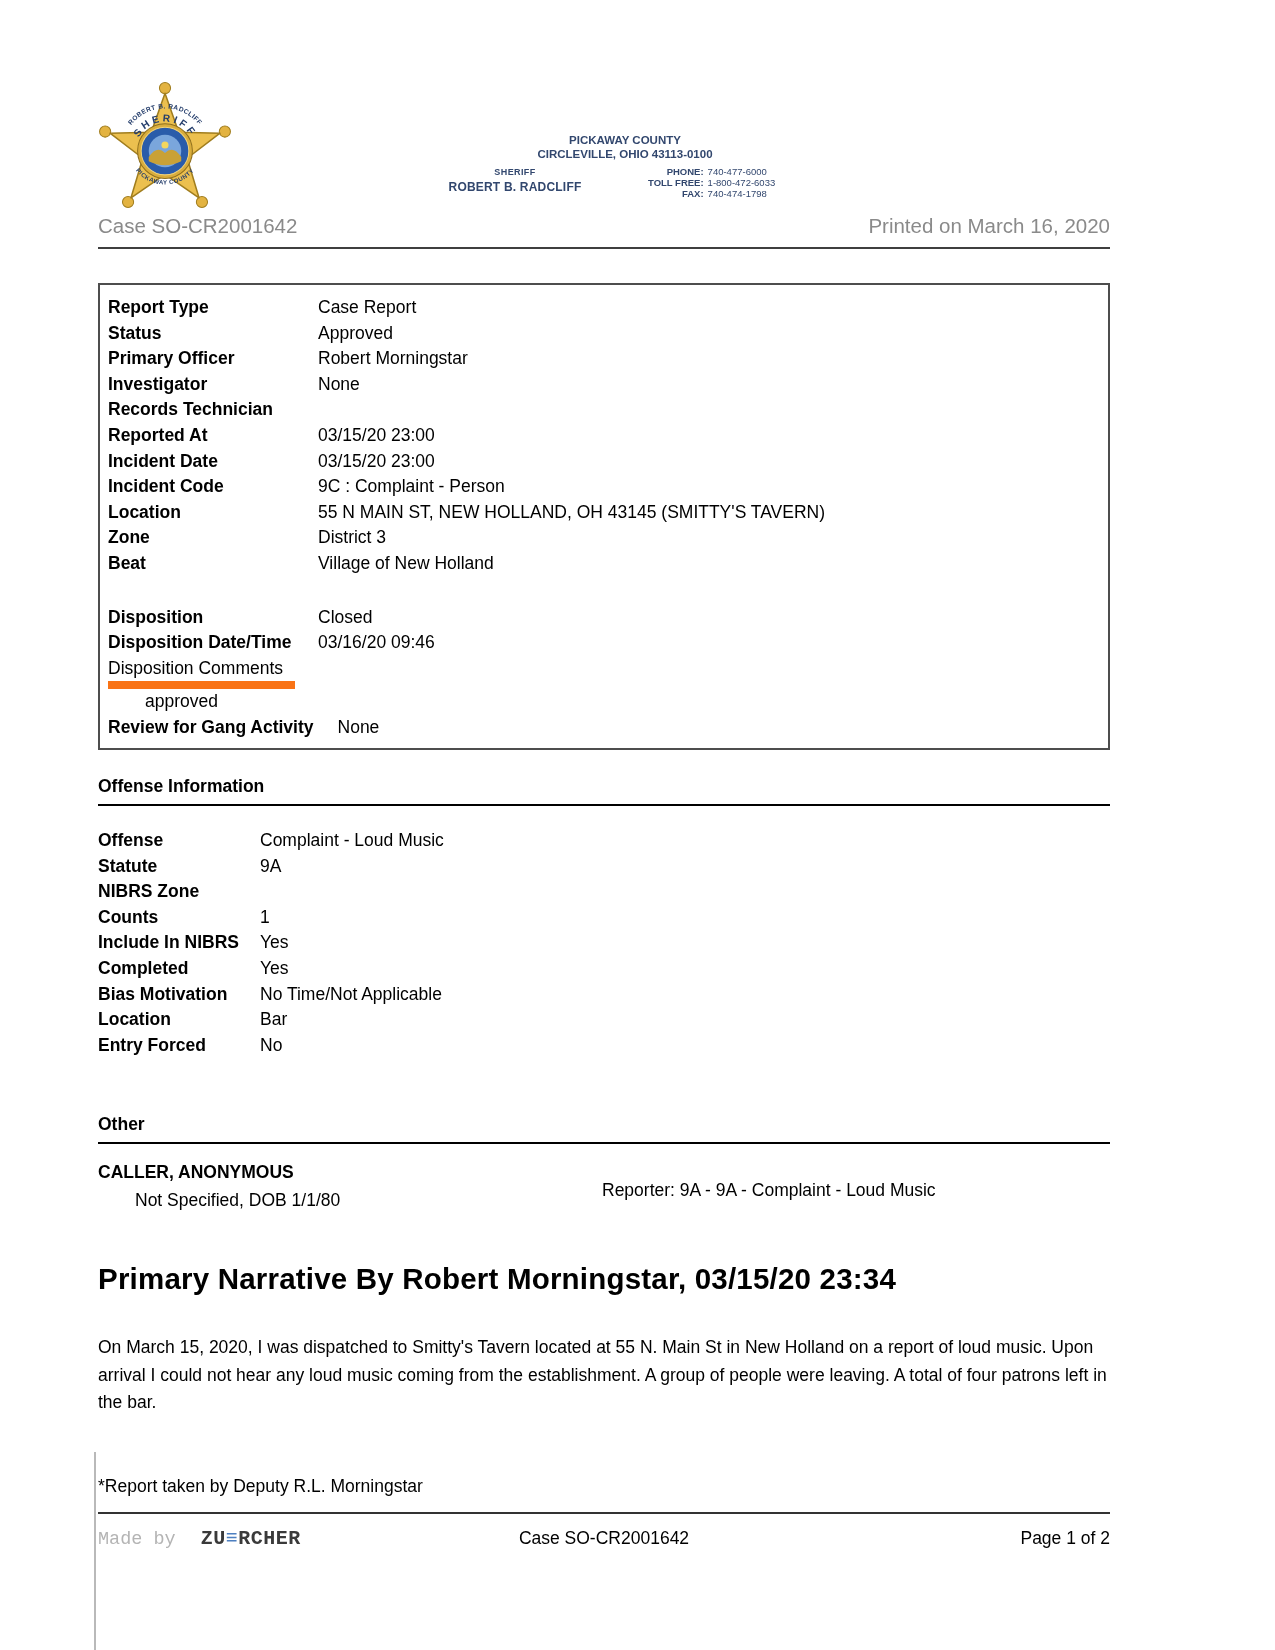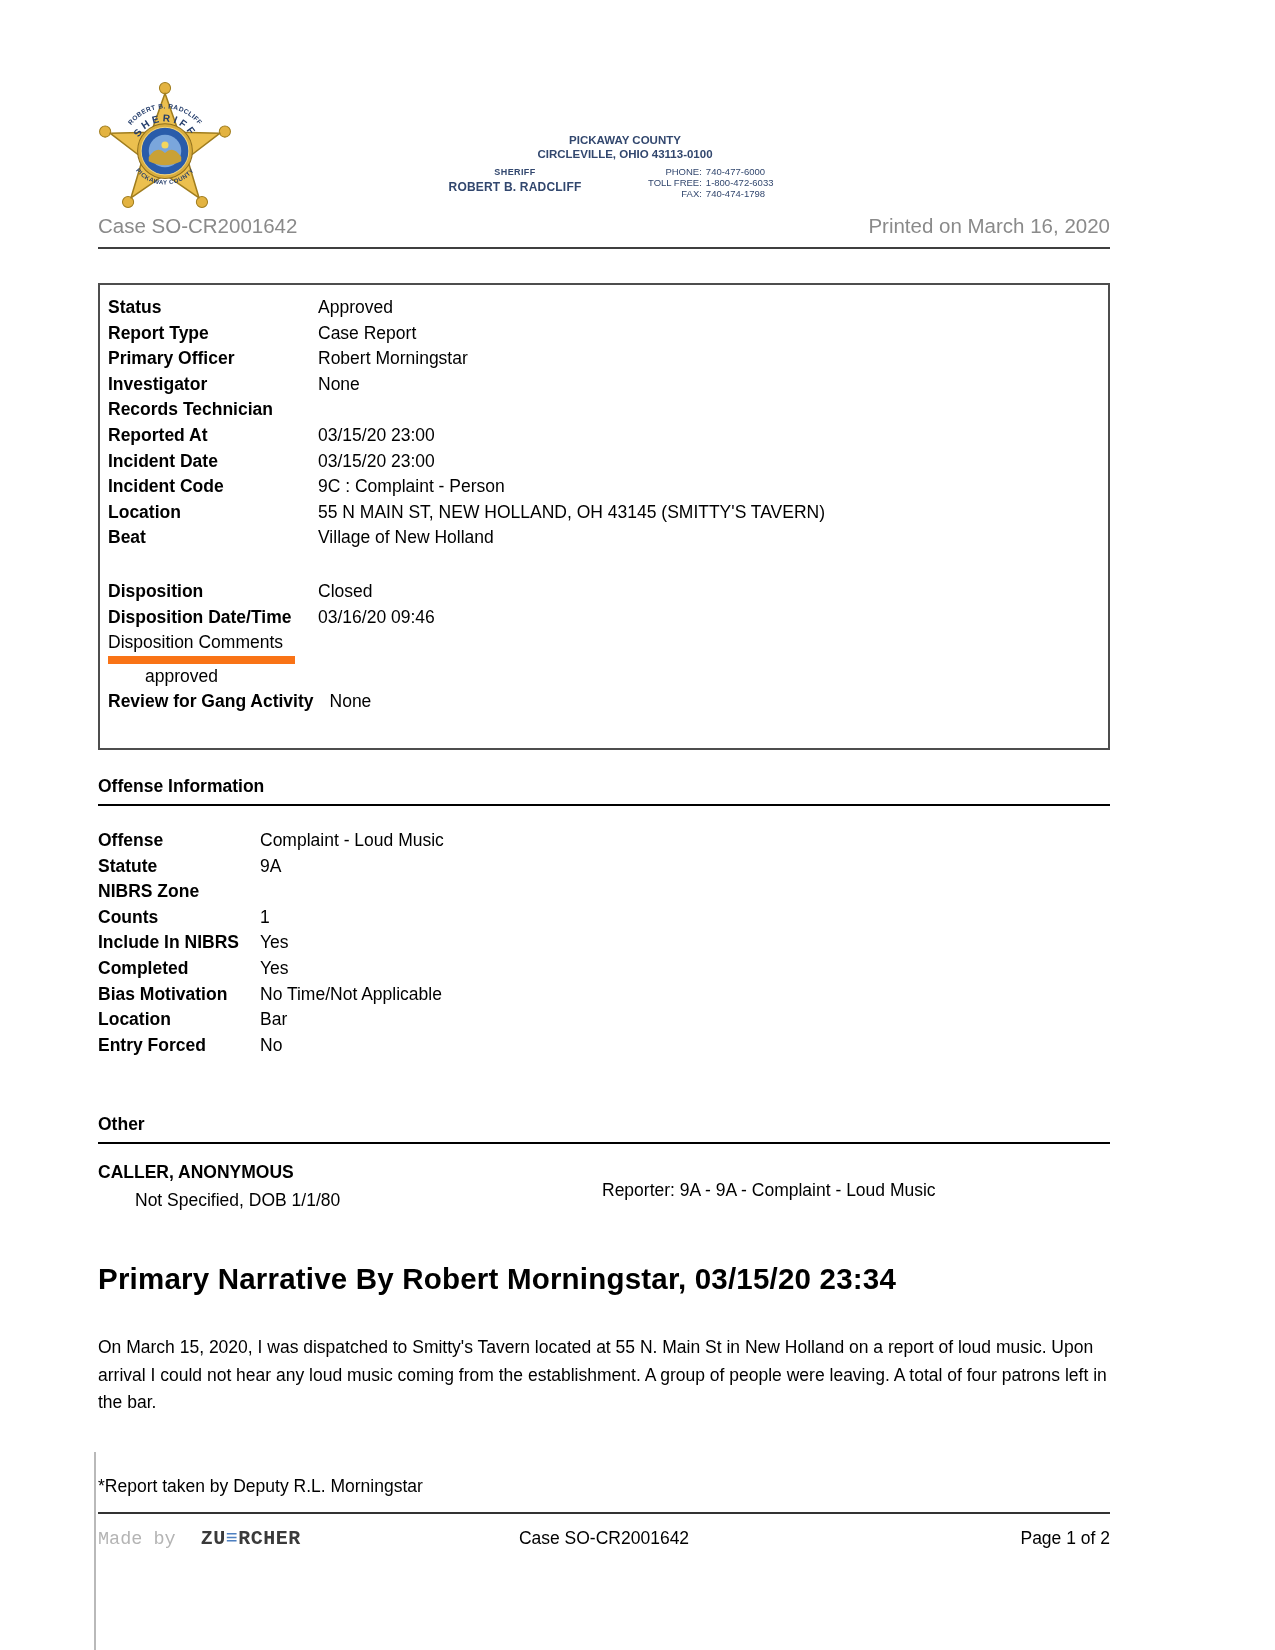--- a/index.html
+++ b/index.html
@@ -11,38 +11,38 @@
   .hdr-title{position:absolute;top:84px;left:330px;width:590px;text-align:center;
              font-family:"Liberation Serif",serif;font-variant:small-caps;
              font-weight:700;font-size:35px;letter-spacing:2px;color:#32476e;line-height:1;}
   .hdr-county{position:absolute;top:133px;left:330px;width:590px;text-align:center;
               font-size:11.5px;font-weight:700;color:#32476e;line-height:14px;}
   .sheriff-block{position:absolute;top:167px;left:420px;width:190px;text-align:center;color:#32476e;}
   .sheriff-label{font-size:9px;font-weight:700;letter-spacing:.4px;}
   .sheriff-name{font-size:12px;font-weight:700;margin-top:3px;letter-spacing:.2px;}
   .contact-block{position:absolute;top:166px;left:648px;color:#32476e;font-size:9.5px;
                  line-height:11px;display:grid;grid-template-columns:auto auto;column-gap:4px;}
-  .contact-label{font-weight:400;text-align:right;}
+  .contact-label{font-weight:700;text-align:right;}
 
   
   .case-bar{position:absolute;top:214px;left:98px;width:1012px;display:flex;
             justify-content:space-between;color:#8a8a8a;font-size:20.5px;
             padding-bottom:9px;border-bottom:2px solid #3f3f3f;}
 
   
   .details-box{position:absolute;top:283px;left:98px;width:1012px;height:467px;
                border:2px solid #4d4d4d;box-sizing:border-box;padding:10px 10px 0 8px;
                font-size:17.5px;}
   .drow{display:grid;grid-template-columns:210px 1fr;line-height:25.6px;}
   .lbl{font-weight:700;}
   .spacer{height:28px;}
   .dc-label{display:inline-block;font-weight:400;line-height:25.6px;
             border-bottom:8px solid #f97316;padding-right:12px;}
   .dc-value{line-height:25.6px;padding-left:37px;}
-  .gang-row{display:flex;gap:16px;line-height:25.6px;}
+  .gang-row{display:flex;gap:24px;line-height:25.6px;}
 
   
   .section-head{position:absolute;left:98px;width:1012px;font-size:17.5px;font-weight:700;
                 border-bottom:2px solid #000;padding-bottom:7px;}
   .offense-head{top:776px;}
   .offense-rows{position:absolute;top:828px;left:98px;width:1012px;font-size:17.5px;}
   .orow{display:grid;grid-template-columns:162px 1fr;line-height:25.6px;}
   .other-head{top:1114px;}
 
   .caller-name{position:absolute;top:1162px;left:98px;font-size:17.5px;font-weight:700;}
@@ -121,28 +121,28 @@
     <span>740-474-1798</span>
   </div>
 
   <div class="case-bar">
     <span>Case SO-CR2001642</span>
     <span>Printed on March 16, 2020</span>
   </div>
 
   <div class="details-box">
     <div class="drow">
+      <span class="lbl">Report Type</span>
+      <span>Case Report</span>
+      </div>
+    <div class="drow">
       <span class="lbl">Status</span>
       <span>Approved</span>
       </div>
     <div class="drow">
-      <span class="lbl">Report Type</span>
-      <span>Case Report</span>
-      </div>
-    <div class="drow">
       <span class="lbl">Primary Officer</span>
       <span>Robert Morningstar</span>
       </div>
     <div class="drow">
       <span class="lbl">Investigator</span>
       <span>None</span>
       </div>
     <div class="drow">
       <span class="lbl">Records Technician</span>
       <span></span>
@@ -155,20 +155,24 @@
       <span class="lbl">Incident Date</span>
       <span>03/15/20 23:00</span>
       </div>
     <div class="drow">
       <span class="lbl">Incident Code</span>
       <span>9C : Complaint - Person</span>
       </div>
     <div class="drow">
       <span class="lbl">Location</span>
       <span>55 N MAIN ST, NEW HOLLAND, OH 43145 (SMITTY'S TAVERN)</span>
+      </div>
+    <div class="drow">
+      <span class="lbl">Zone</span>
+      <span>District 3</span>
       </div>
     <div class="drow">
       <span class="lbl">Beat</span>
       <span>Village of New Holland</span>
       </div>
 
     <div class="spacer"></div>
 
     <div class="drow">
       <span class="lbl">Disposition</span>

